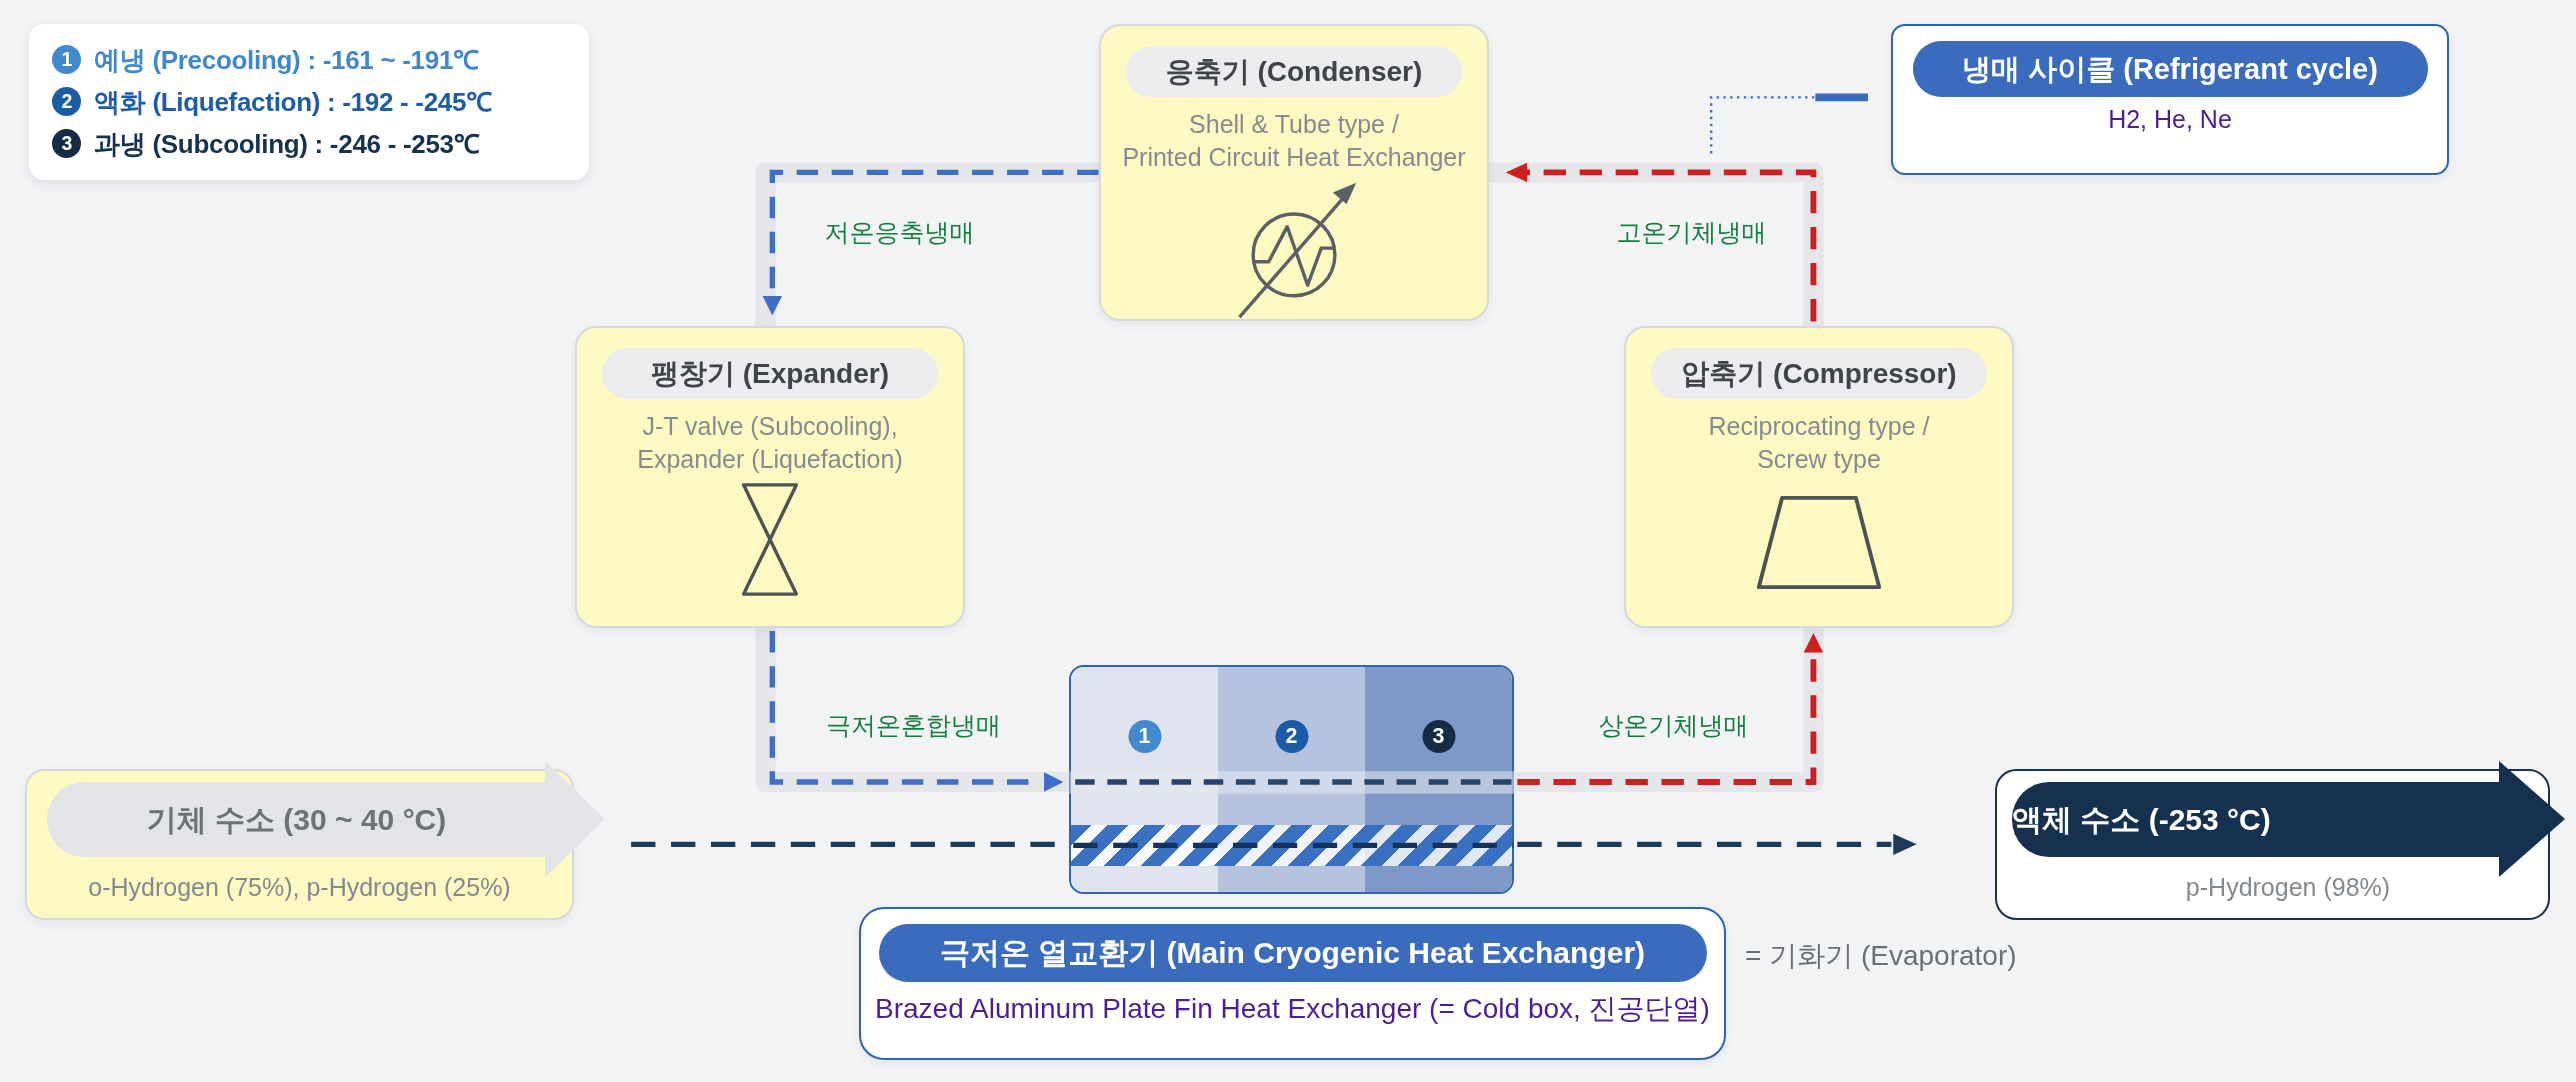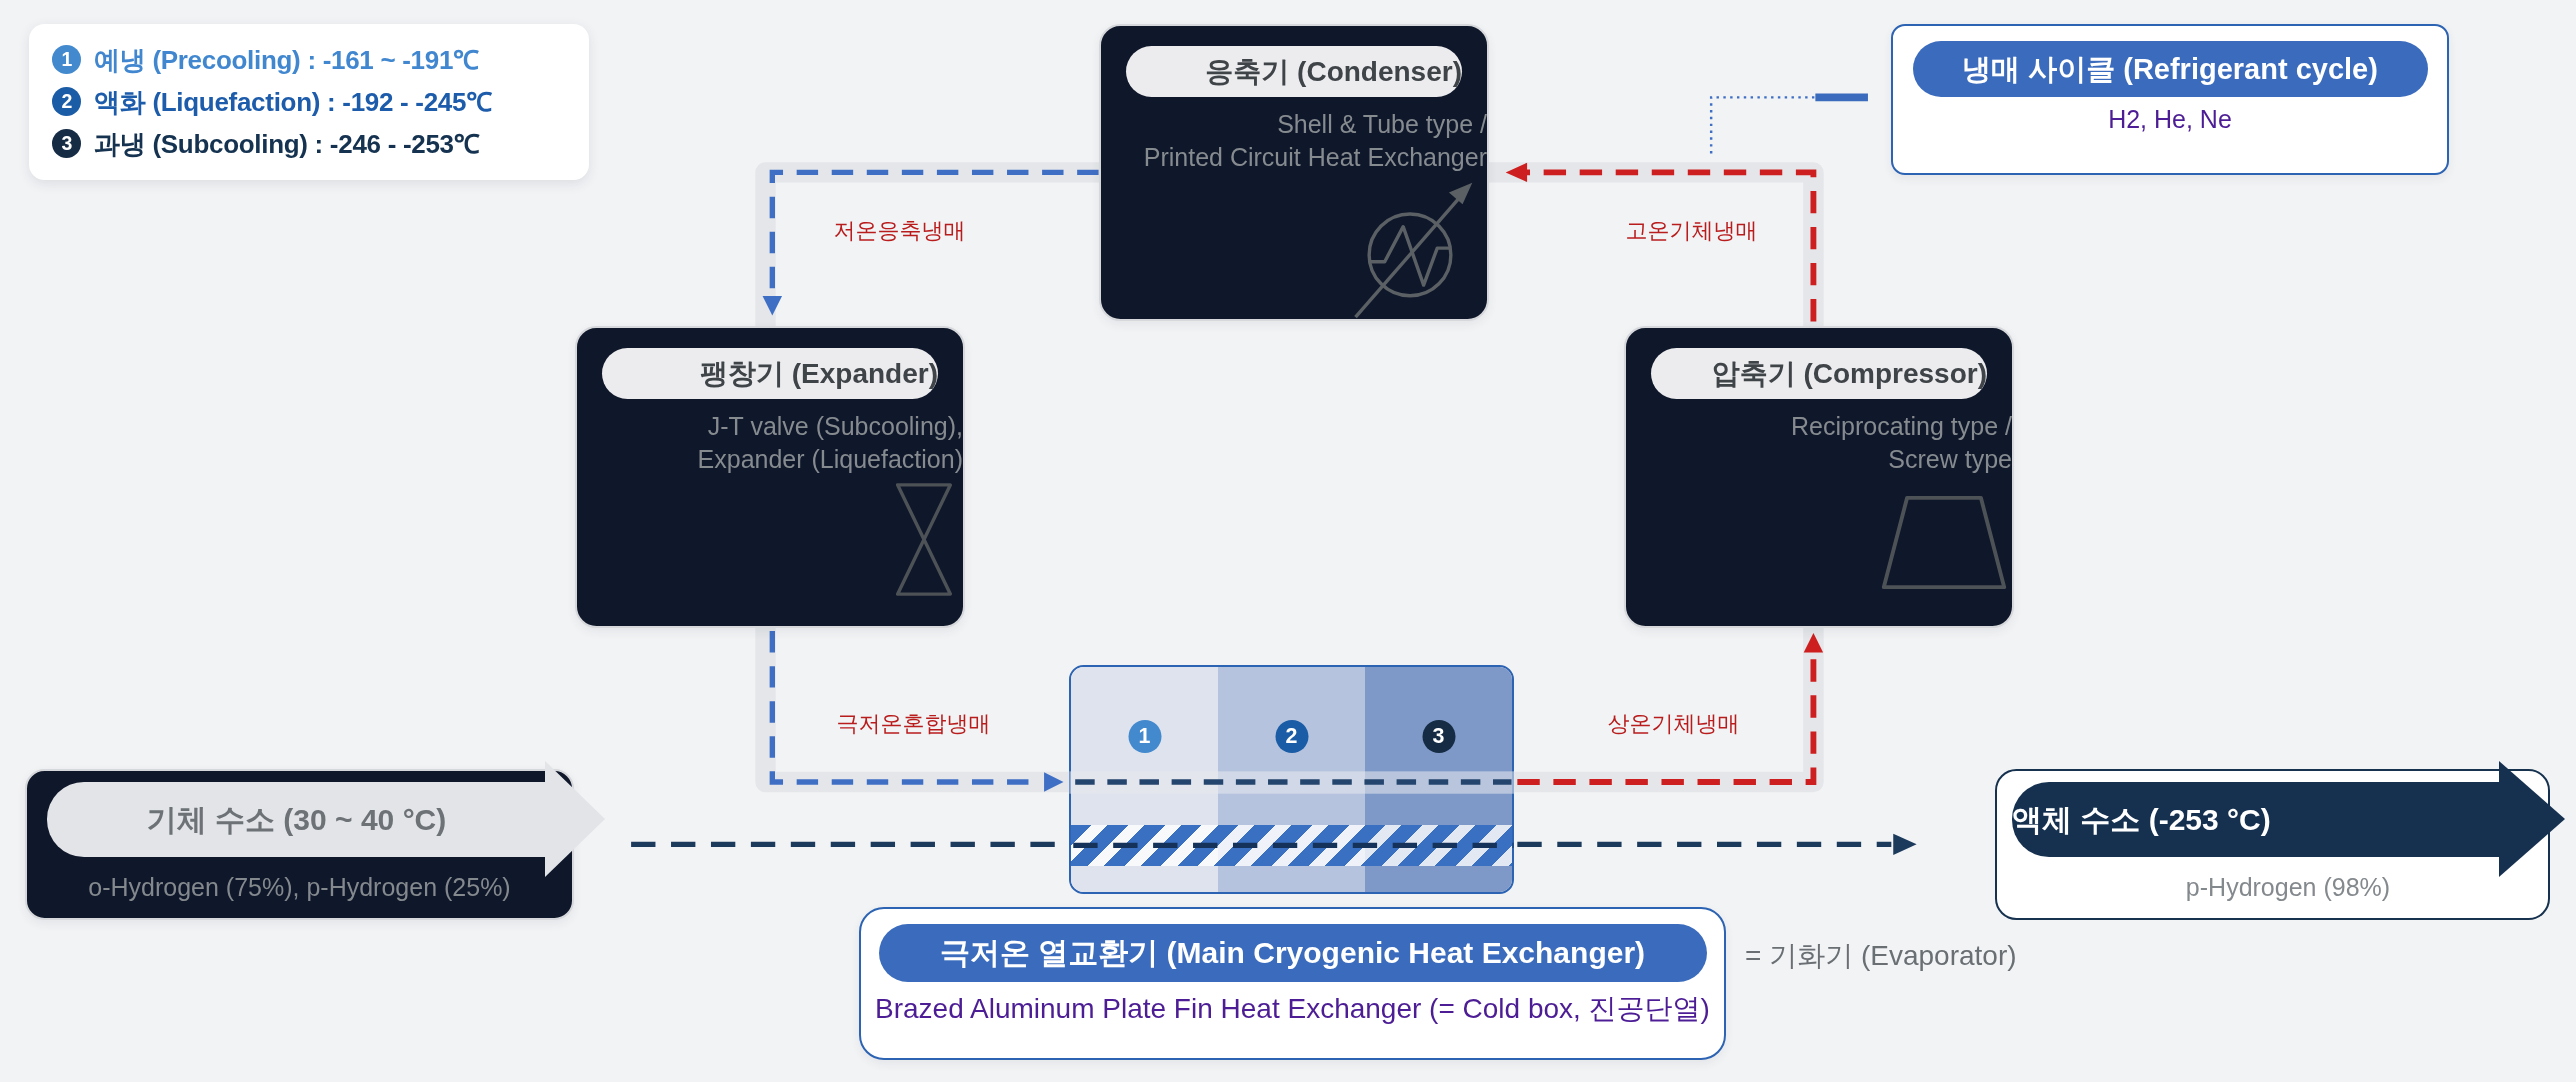--- a/index.html
+++ b/index.html
@@ -4,24 +4,24 @@
 <style>
   html,body{margin:0;padding:0;background:#e9eaec;}
   .canvas{
     position:relative; width:2576px; height:1082px;
     background:#f2f3f5; overflow:hidden;
     font-family:"Liberation Sans", sans-serif;
   }
   svg.layer{position:absolute;left:0;top:0;}
   
   .card{
-    position:absolute; background:#0f172a;
+    position:absolute; background:#fef9c3;
     border:2.4px solid #d6d8db; border-radius:21.4px;
     box-shadow:0 3.9px 9.7px rgba(40,50,70,0.07);
-    box-sizing:border-box; text-align:right;
+    box-sizing:border-box; text-align:center;
   }
   .card .pill{
     margin:19.5px 25px 0 25px; height:51px; line-height:51px;
     background:#ececee; border-radius:27px;
     font-size:28px; font-weight:bold; color:#3f4449;
   }
   .node-sub{
     margin-top:11.7px; font-size:25px; line-height:1.32;
     color:#868b90; white-space:pre-line;
   }
@@ -57,21 +57,21 @@
     width:29px; height:29px; border-radius:50%;
     color:#fff; font-size:19.5px; font-weight:bold;
     line-height:29px; text-align:center; flex:0 0 29px;
   }
   .legend-row .txt{margin-left:12.7px; font-size:26px; font-weight:600; letter-spacing:-0.3px;}
   .c1{background:#4289cd;} .c2{background:#1a5ca5;} .c3{background:#152c44;}
   .t1{color:#4187d0;} .t2{color:#1d5cab;} .t3{color:#153350;}
   
   .flow-label{
     position:absolute; width:273px; text-align:center;
-    font-size:22px; font-weight:500; color:#b91c1c;
+    font-size:25px; font-weight:500; color:#15803d;
   }
   
   .stage-box{
     position:absolute; left:1069px; top:665px; width:445px; height:229px;
     border:2.9px solid #2c63b2; border-radius:14.6px; overflow:hidden;
     box-sizing:border-box; display:flex; z-index:2;
   }
   .stage{flex:1; position:relative;}
   .s1{background:#dfe3ee;} .s2{background:#b5c3df;} .s3{background:#7e99c8;}
   .stage .num-circle{

